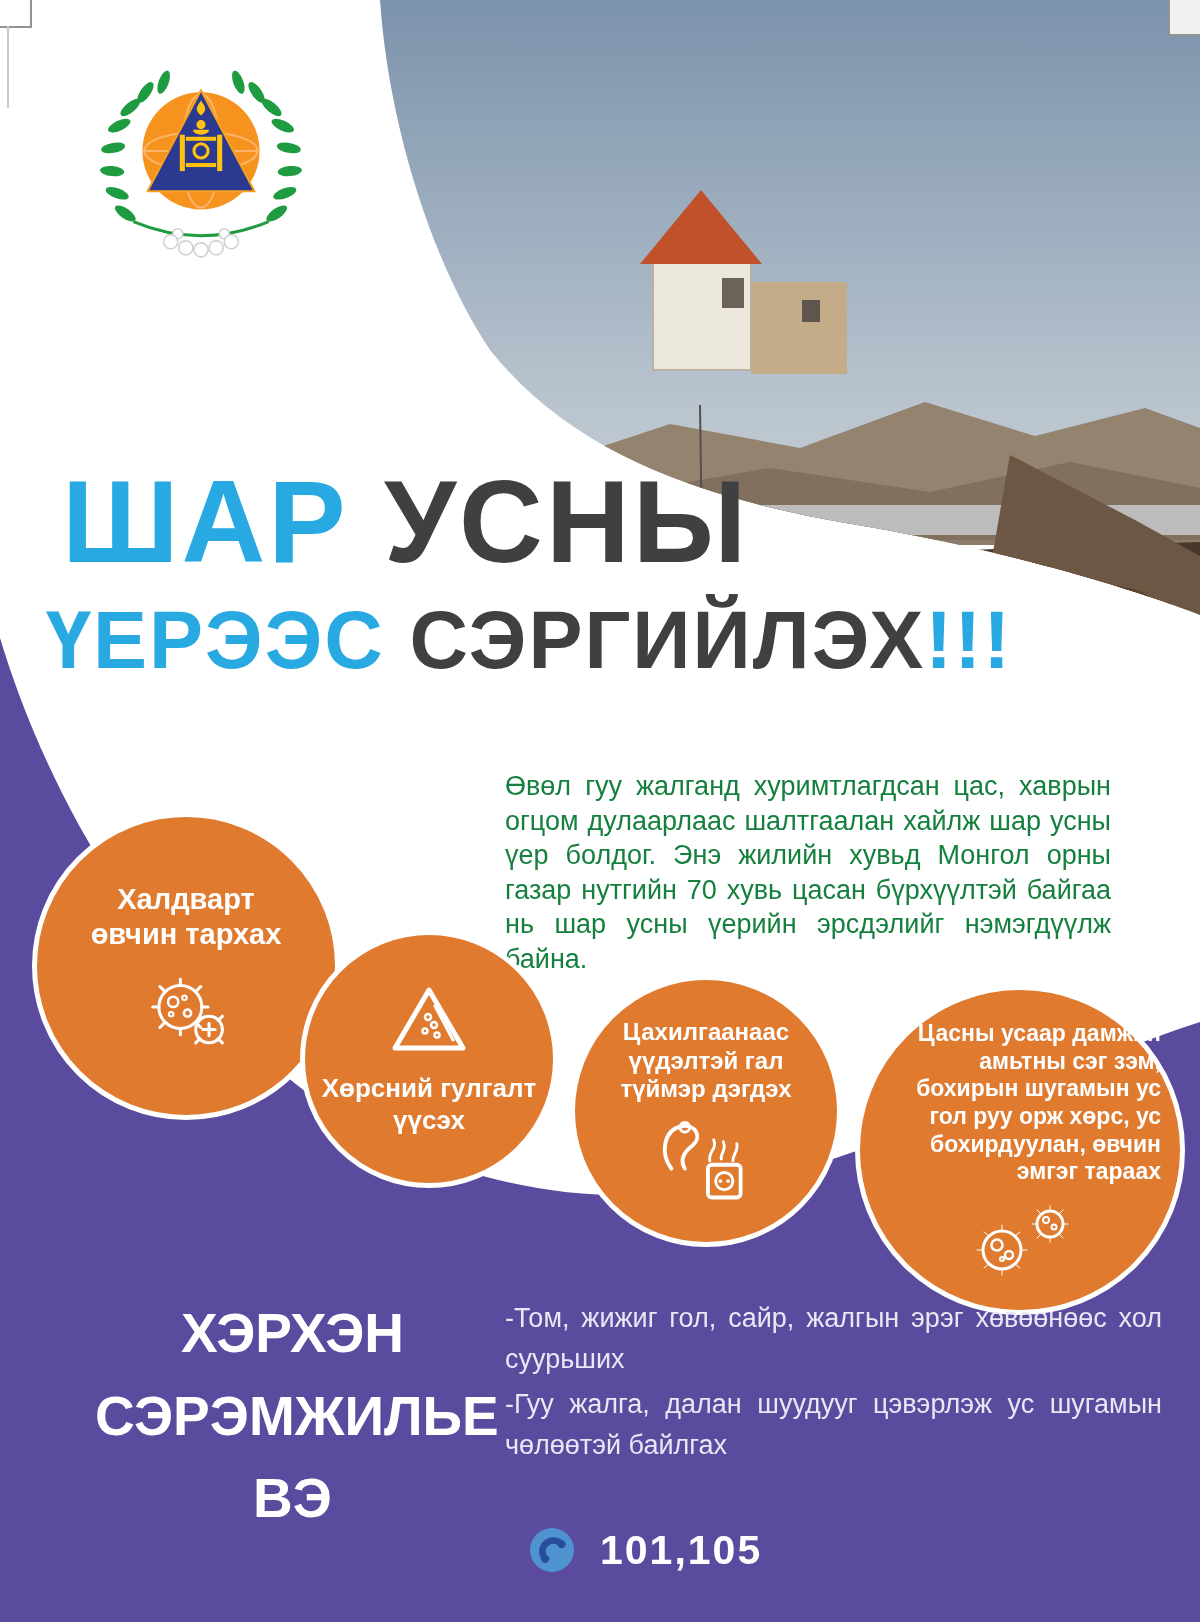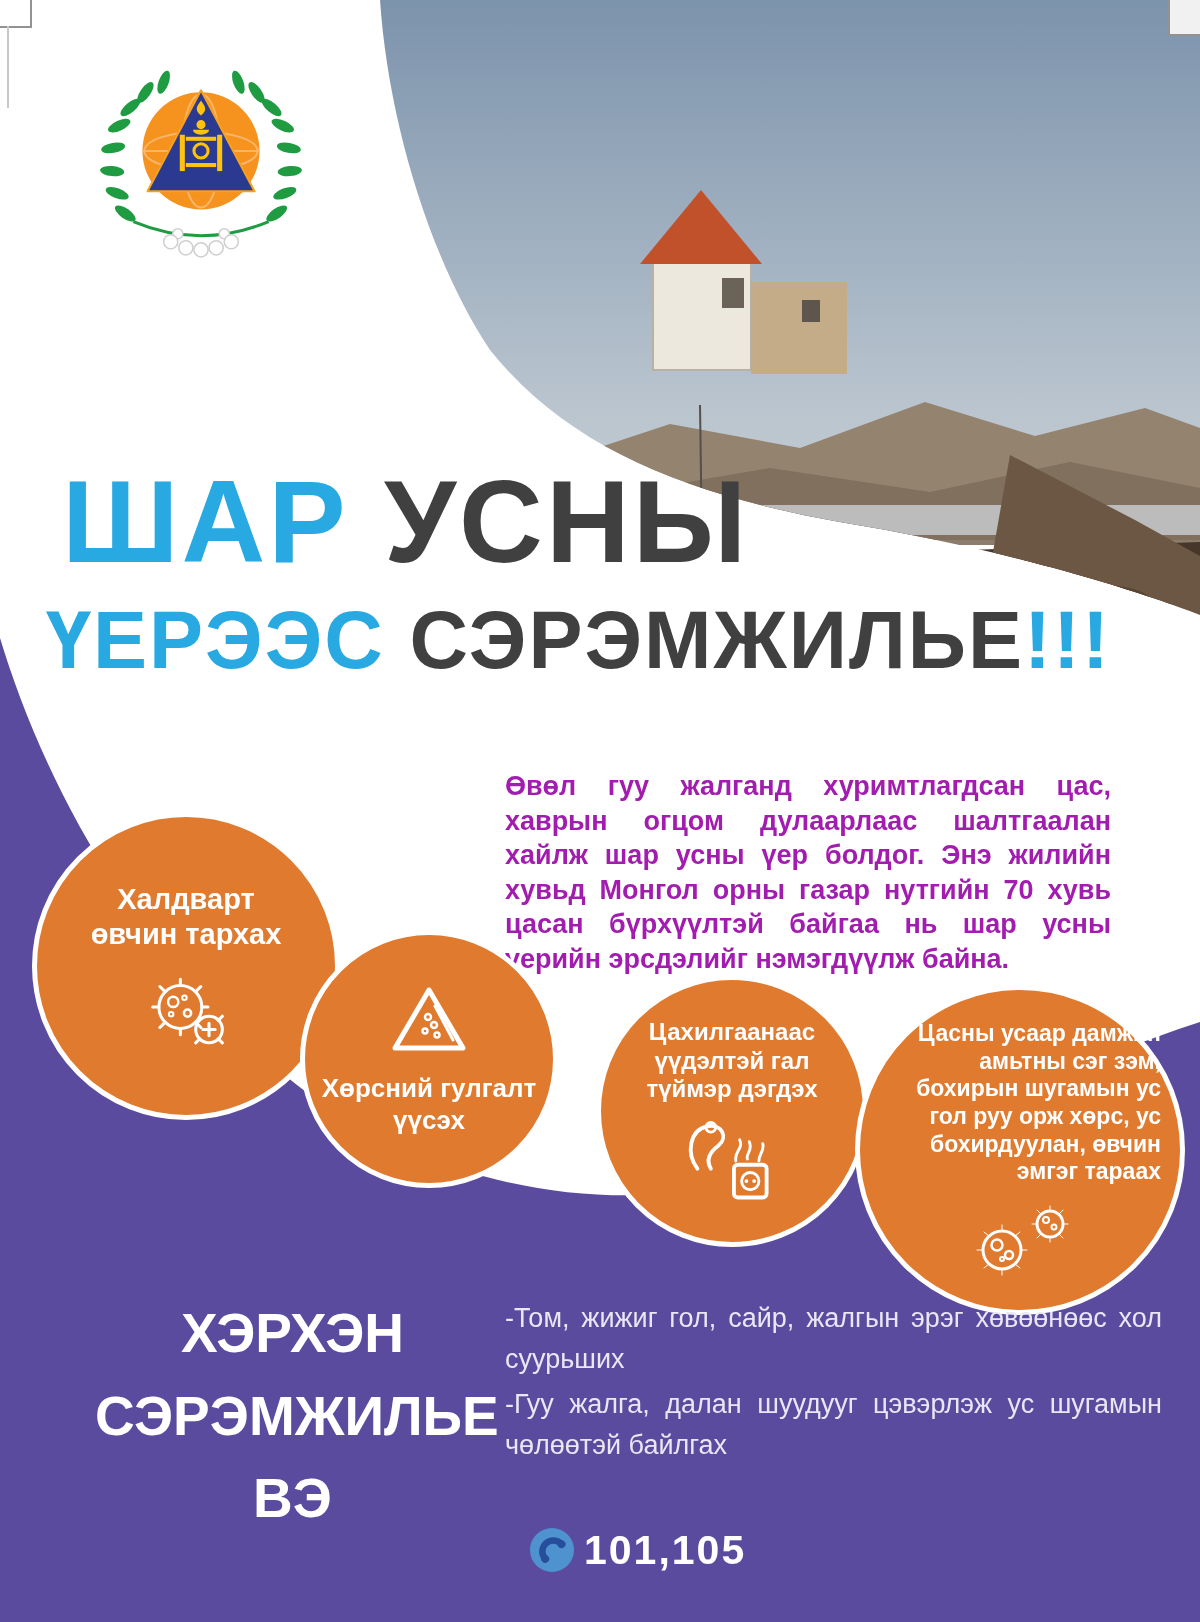--- a/index.html
+++ b/index.html
@@ -19,48 +19,48 @@
   
   .logo{left:95px;top:60px;width:212px;height:202px;}
 
   
   .headline-1{left:62px;top:462px;font-size:116px;font-weight:800;letter-spacing:3px;line-height:1.05;white-space:nowrap;}
   .headline-2{left:46px;top:598px;font-size:81px;font-weight:800;letter-spacing:2px;line-height:1.05;white-space:nowrap;}
   .t-blue{color:#29A9E2;}
   .t-purple{color:#404040;}
 
   
-  .intro{left:505px;top:742px;width:606px;font-size:27px;line-height:1.28;color:#a21caf;
-         text-align:justify;font-weight:700;}
+  .intro{left:505px;top:742px;width:606px;font-size:27px;line-height:1.28;color:#15803d;
+         text-align:justify;font-weight:400;}
 
   
   .wave{left:0;top:0;width:1200px;height:1622px;pointer-events:none;}
 
   
   .risk-circle{position:absolute;border-radius:50%;background:#DF7A2F;border:5px solid #ffffff;
                box-sizing:border-box;display:flex;flex-direction:column;align-items:center;justify-content:center;
                color:#fff;font-weight:700;text-align:center;}
   .risk-1{left:32px;top:812px;width:308px;height:308px;}
   .risk-1 .risk-label{font-size:29px;line-height:1.22;max-width:210px;margin-bottom:12px;}
   .risk-2{left:300px;top:930px;width:258px;height:258px;}
   .risk-2 .risk-label{font-size:26px;line-height:1.22;max-width:215px;margin-top:16px;}
-  .risk-3{left:596px;top:975px;width:272px;height:272px;align-items:center;}
+  .risk-3{left:570px;top:975px;width:272px;height:272px;align-items:center;}
   .risk-3 .risk-label{font-size:24px;line-height:1.2;max-width:175px;margin-bottom:10px;}
   .risk-4{left:855px;top:985px;width:330px;height:330px;text-align:right;}
   .risk-4 .risk-label{font-size:23px;line-height:1.2;max-width:282px;margin-bottom:10px;}
 
   
   .prevent-heading{left:95px;top:1292px;width:395px;text-align:center;color:#fff;font-weight:800;
                    font-size:55px;line-height:1.5;}
   .prevent-bullets{left:505px;top:1298px;width:657px;color:#EAE7F4;font-size:27px;line-height:1.52;
                    text-align:justify;font-weight:500;}
   .prevent-bullets p{margin:0 0 4px 0;}
 
   
-  .hotline{left:528px;top:1526px;display:flex;align-items:center;gap:8px;}
+  .hotline{left:528px;top:1526px;display:flex;align-items:center;gap:24px;}
   .hotline-number{color:#fff;font-size:41px;font-weight:800;letter-spacing:2px;}
 </style>
 </head>
 <body>
 
 <div class="poster">
 
   <svg class="abs wave" viewBox="0 0 1200 1622" aria-hidden="true">
     <path d="M0 638 C 40 770, 130 960, 310 1095 C 480 1210, 660 1218, 830 1160
              C 970 1113, 1090 1058, 1200 1022 L 1200 1622 L 0 1622 Z" fill="#5A4B9E"></path>
@@ -165,21 +165,21 @@
         <circle cx="128" cy="172" r="5"></circle>
       <circle cx="75" cy="180" r="7"></circle>
         <circle cx="90" cy="186" r="7"></circle>
         <circle cx="105" cy="188" r="7"></circle>
       <circle cx="120" cy="186" r="7"></circle>
         <circle cx="135" cy="180" r="7"></circle>
     </g>
   </svg>
 
   <div class="abs headline-1"><span class="t-blue">ШАР</span><span> </span><span class="t-purple">УСНЫ</span></div>
-  <div class="abs headline-2"><span class="t-blue">ҮЕРЭЭС</span><span> </span><span class="t-purple">СЭРЭМЖИЛЬЕ</span><span class="t-blue">!!!</span></div>
+  <div class="abs headline-2"><span class="t-blue">ҮЕРЭЭС</span><span> </span><span class="t-purple">СЭРГИЙЛЭХ</span><span class="t-blue">!!!</span></div>
 
   <p class="abs intro">Өвөл гуу жалганд хуримтлагдсан цас, хаврын огцом дулаарлаас шалтгаалан хайлж шар усны үер болдог. Энэ жилийн хувьд Монгол орны газар нутгийн 70 хувь цасан бүрхүүлтэй байгаа нь шар усны үерийн эрсдэлийг нэмэгдүүлж байна.</p>
 
   <div class="risk-circle risk-1">
     <div class="risk-label">Халдварт өвчин тархах</div>
     <svg width="95" height="86" viewBox="0 0 92 84" aria-hidden="true">
       <g fill="none" stroke="#fff" stroke-width="3" stroke-linecap="round">
         <circle cx="40" cy="42" r="21"></circle>
         <path d="M61 42 L67 42 M55 57 L60 62 M40 63 L40 69 M25 57 L20 62 M19 42 L13 42 M25 27 L20 22 M40 21 L40 15 M55 27 L60 22"></path>
         <circle cx="33" cy="37" r="5" stroke-width="2.5"></circle>

